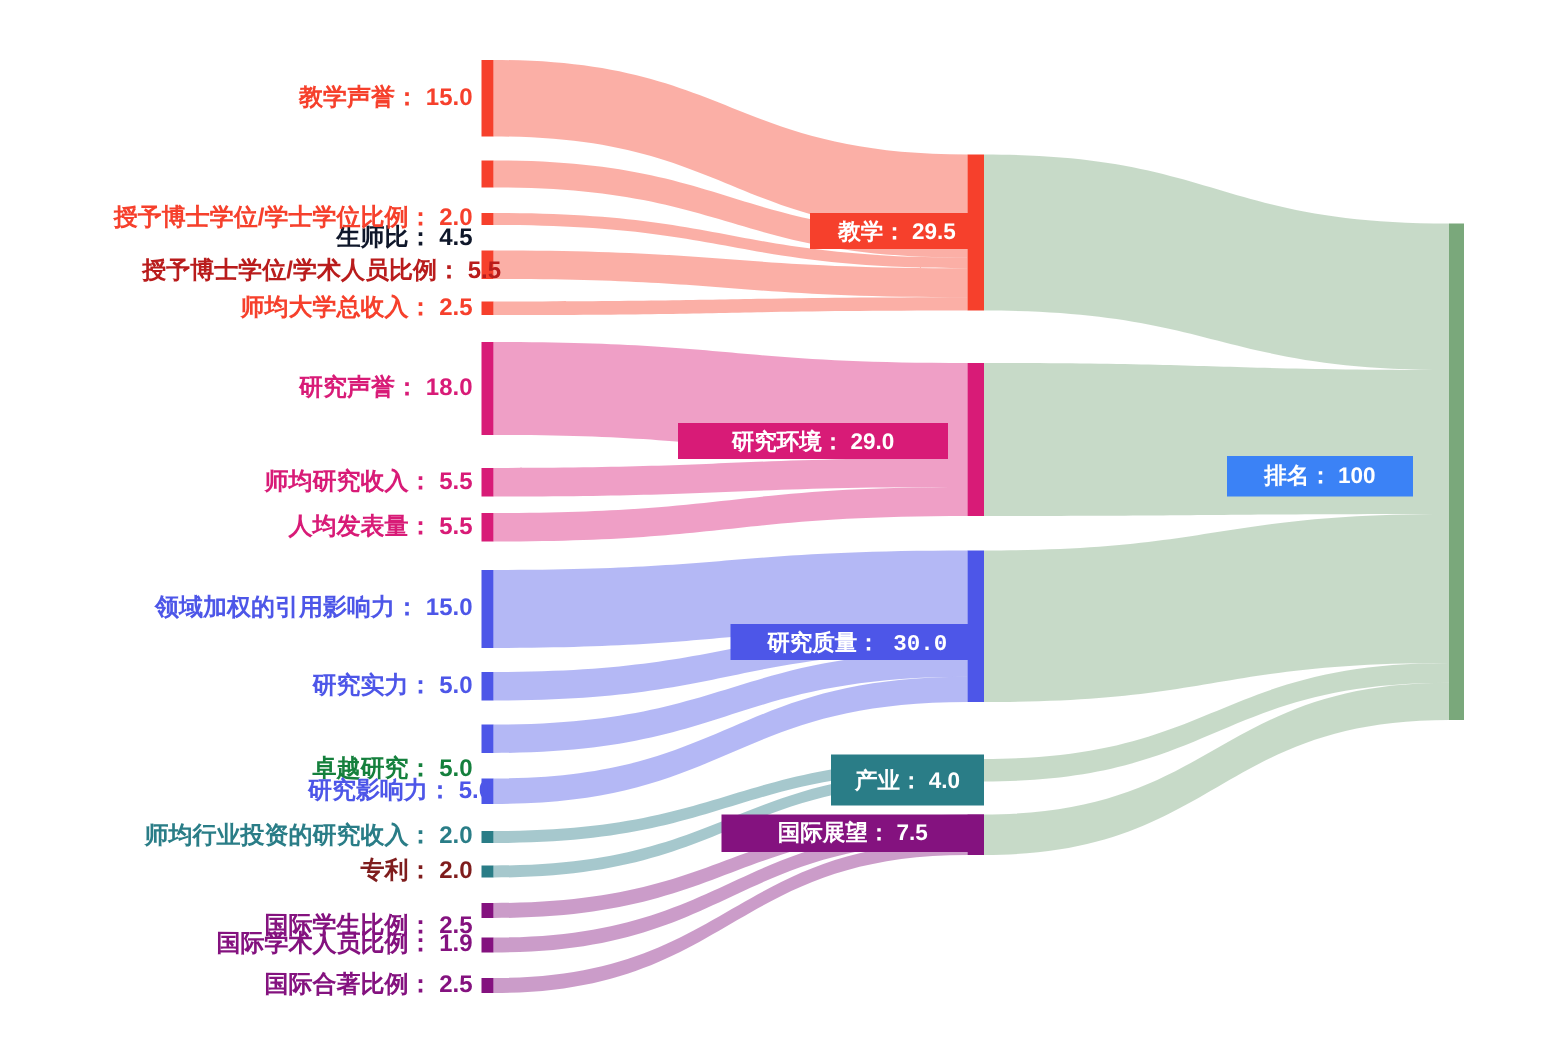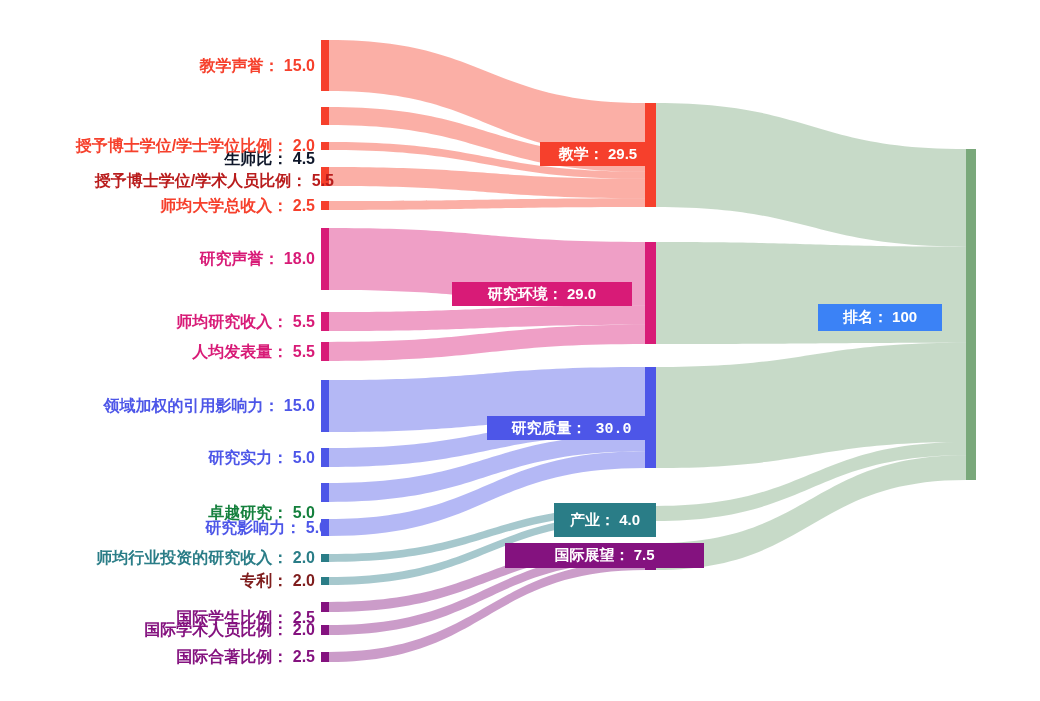--- a/index.html
+++ b/index.html
@@ -77,22 +77,22 @@
       <div class="left-label" style="top: 249px; color: rgb(216, 27, 119);">研究声誉：  18.0</div>
       <div class="left-label" style="top: 311.5px; color: rgb(216, 27, 119);">师均研究收入：  5.5</div>
       <div class="left-label" style="top: 341.5px; color: rgb(216, 27, 119);">人均发表量：  5.5</div>
       <div class="left-label" style="top: 396px; color: rgb(77, 86, 232);">领域加权的引用影响力：  15.0</div>
       <div class="left-label" style="top: 447.5px; color: rgb(77, 86, 232);">研究实力：  5.0</div>
       <div class="left-label" style="top: 482.5px; color: #15803d; margin-top: 20px;">卓越研究：  5.0</div>
       <div class="left-label" style="top: 517.5px; color: rgb(77, 86, 232); padding-left: 13px;">研究影响力：  5.0</div>
       <div class="left-label" style="top: 548px; color: rgb(42, 125, 135);">师均行业投资的研究收入：  2.0</div>
       <div class="left-label" style="top: 571px; color: #7f1d1d;">专利：  2.0</div>
       <div class="left-label" style="top: 608px; color: rgb(132, 18, 127);">国际学生比例：  2.5</div>
-      <div class="left-label" style="top: 620px; color: rgb(132, 18, 127);">国际学术人员比例：  2.0</div>
+      <div class="left-label" style="top: 620px; color: rgb(132, 18, 127);">国际学术人员比例：  1.9</div>
       <div class="left-label" style="top: 647px; color: rgb(132, 18, 127);">国际合著比例：  2.5</div>
       <div class="mid-box" style="left: 540px; top: 142px; width: 116px; height: 24px; background: rgb(246, 64, 44);">教学：  29.5</div>
       <div class="mid-box" style="left: 452px; top: 282px; width: 180px; height: 24px; background: rgb(216, 27, 119);">研究环境：  29.0</div>
       <div class="mid-box" style="left: 487px; top: 416px; width: 169px; height: 24px; background: rgb(77, 86, 232); font-family: Liberation Mono, monospace;">研究质量：  30.0</div>
       <div class="mid-box" style="left: 554px; top: 503px; width: 102px; height: 34px; background: rgb(42, 125, 135);">产业：  4.0</div>
-      <div class="mid-box" style="left: 481px; top: 543px; width: 199px; height: 25px; background: rgb(132, 18, 127); margin-left: 24px;">国际展望：  7.5</div>
+      <div class="mid-box" style="left: 481px; top: 543px; width: 175px; height: 25px; background: rgb(132, 18, 127);">国际展望：  7.5</div>
       <div class="mid-box" style="left: 818px; top: 304px; width: 124px; height: 27px; background: #3b82f6;">排名：  100</div>
     </div>
 </div>
 
 </body></html>

